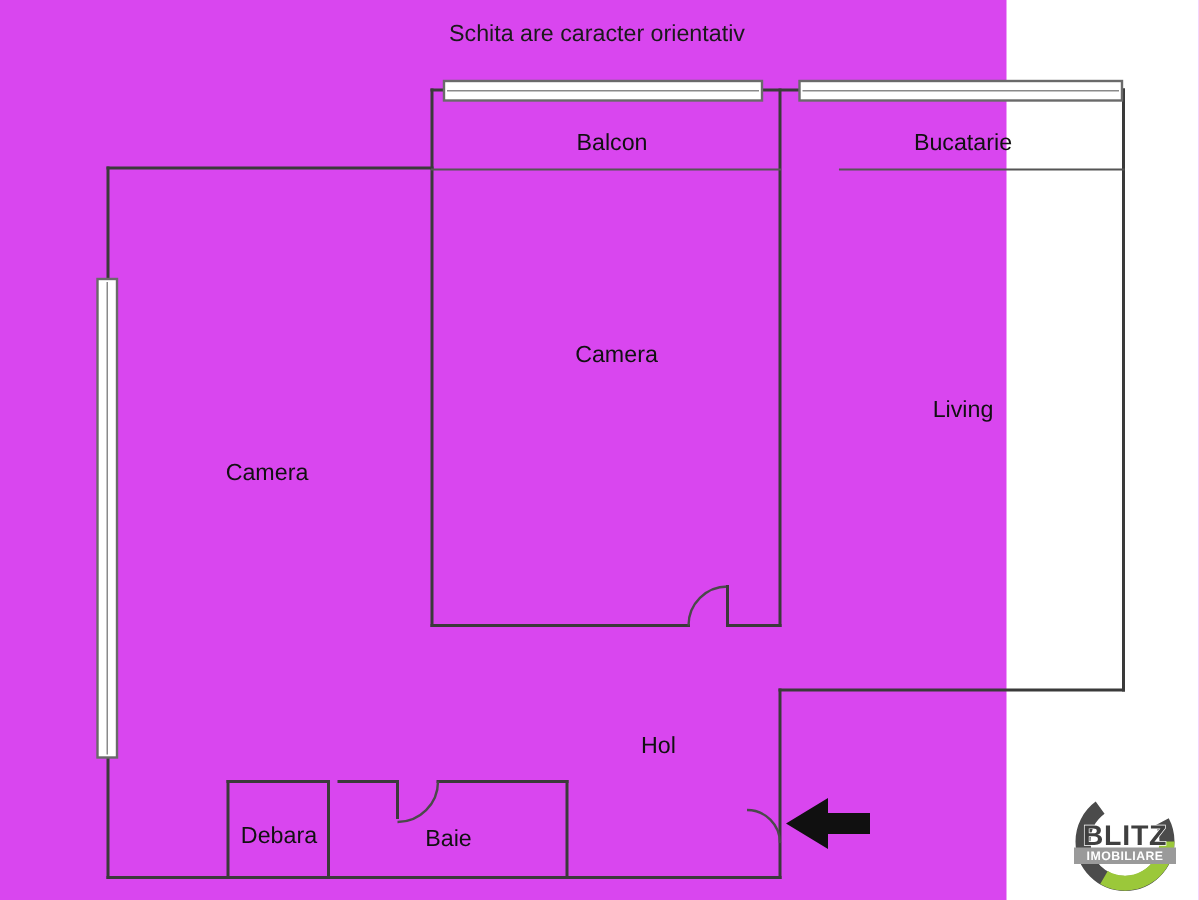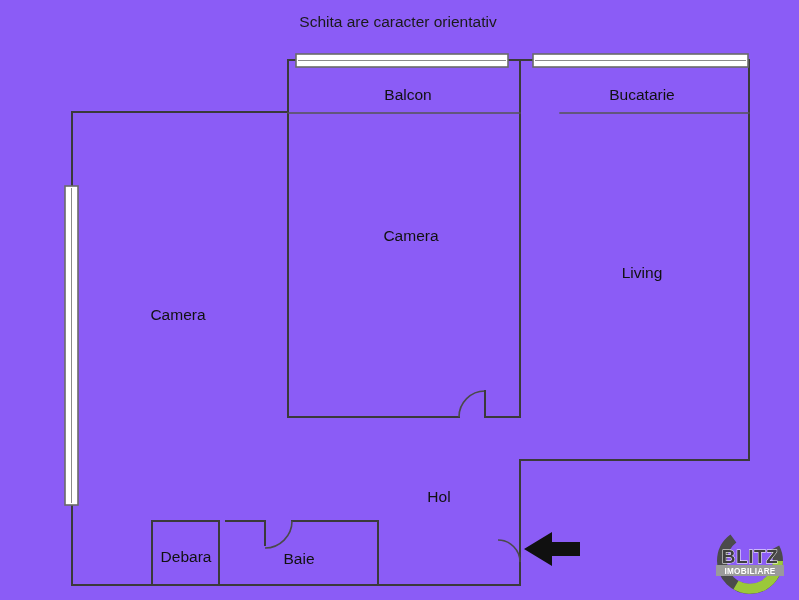--- a/index.html
+++ b/index.html
@@ -10,23 +10,23 @@
   }
   body {
     width: 799px;
     height: 600px;
     font-family: "Liberation Sans", "DejaVu Sans", sans-serif;
     overflow: hidden;
     position: relative;
   }
   #plan-root {
     position: relative;
-    width: 799px;
+    width: 671px;
     height: 600px;
-    background: #8b5cf6;
+    background: #d946ef;
   }
   #floorplan-svg {
     position: absolute;
     top: 0;
     left: 0;
     display: block;
   }
   .plan-title {
     font-size: 15.5px;
     fill: #1a1a1a;

